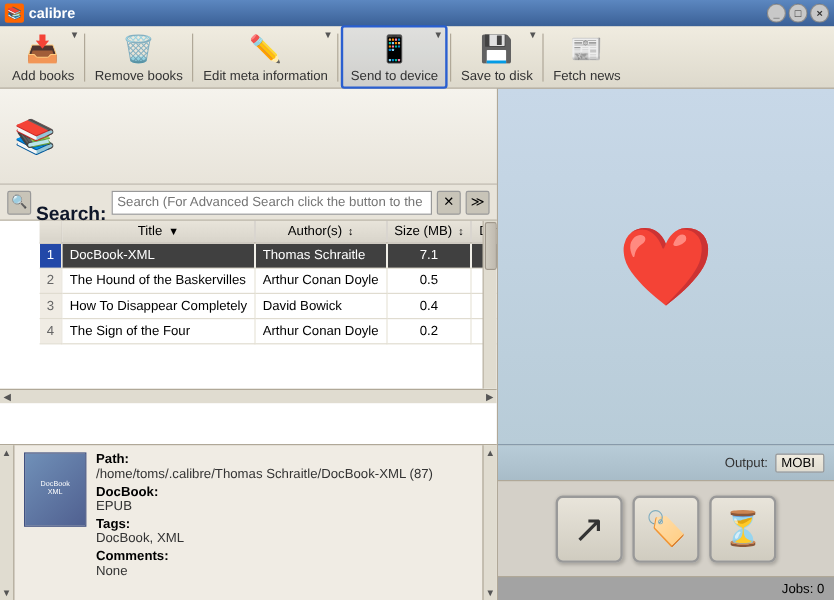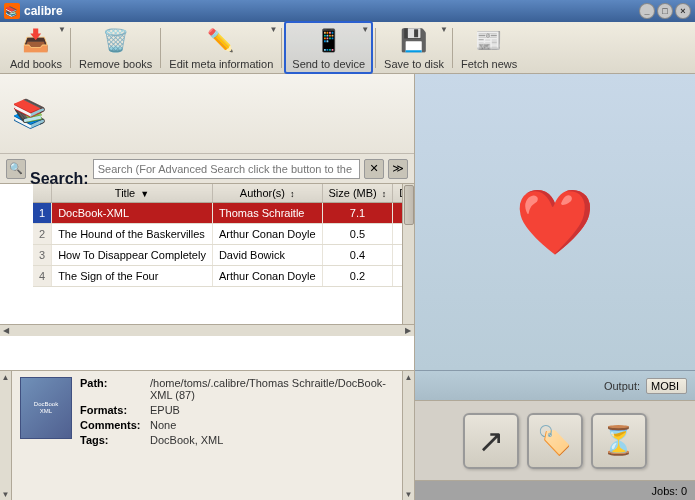--- a/index.html
+++ b/index.html
@@ -199,21 +199,21 @@
       font-size: 11px;
       white-space: nowrap;
       overflow: hidden;
     }
     .row-num {
       width: 20px;
       text-align: right;
       color: #666;
       background: #f0ece4;
     }
-    .row-selected td { background: #b91c1c; color: white; }
+    .row-selected td { background: #404040; color: white; }
     .row-selected .row-num { background: #2248a8; color: white; }
     .col-title { width: 180px; }
     .col-author { width: 130px; }
     .col-size { width: 70px; text-align: center; }
     .col-date { width: 90px; text-align: center; }
     .col-rating { width: 50px; }
     .sort-arrow { font-size: 9px; margin-left: 2px; }
 
     
     .table-wrapper {
@@ -270,21 +270,21 @@
     .detail-scroll-btn {
       height: 12px;
       display: flex; align-items: center; justify-content: center;
       font-size: 8px; color: #555; cursor: pointer;
     }
     .detail-content {
       flex: 1;
       padding: 6px 8px;
       font-size: 11px;
     }
-    .detail-field { display: flex; margin-bottom: 3px; }
+    .detail-field { display: flex; margin-bottom: 3px; flex-direction: column; }
     .detail-key { font-weight: bold; min-width: 70px; }
     .detail-val { color: #333; }
     .detail-scroll-right {
       width: 12px;
       display: flex; flex-direction: column;
       background: #e0dcd0;
       border-left: 1px solid #b0a898;
     }
 
     
@@ -519,30 +519,30 @@
       </div>
       <div class="detail-content">
         <div style="display:flex; gap:8px;">
           <div class="mini-cover" style="width:52px; height:62px; flex-shrink:0;">DocBook<br>XML</div>
           <div>
             <div class="detail-field">
               <span class="detail-key">Path:</span>
               <span class="detail-val">/home/toms/.calibre/Thomas Schraitle/DocBook-XML (87)</span>
             </div>
             <div class="detail-field">
-              <span class="detail-key">Formats:</span>
+              <span class="detail-key">DocBook:</span>
               <span class="detail-val">EPUB</span>
+            </div>
+            <div class="detail-field">
+              <span class="detail-key">Tags:</span>
+              <span class="detail-val">DocBook, XML</span>
             </div>
             <div class="detail-field">
               <span class="detail-key">Comments:</span>
               <span class="detail-val">None</span>
-            </div>
-            <div class="detail-field">
-              <span class="detail-key">Tags:</span>
-              <span class="detail-val">DocBook, XML</span>
             </div>
           </div>
         </div>
       </div>
       <div class="detail-scroll-right">
         <div class="detail-scroll-btn">▲</div>
         <div style="flex:1"></div>
         <div class="detail-scroll-btn">▼</div>
       </div>
     </div>

